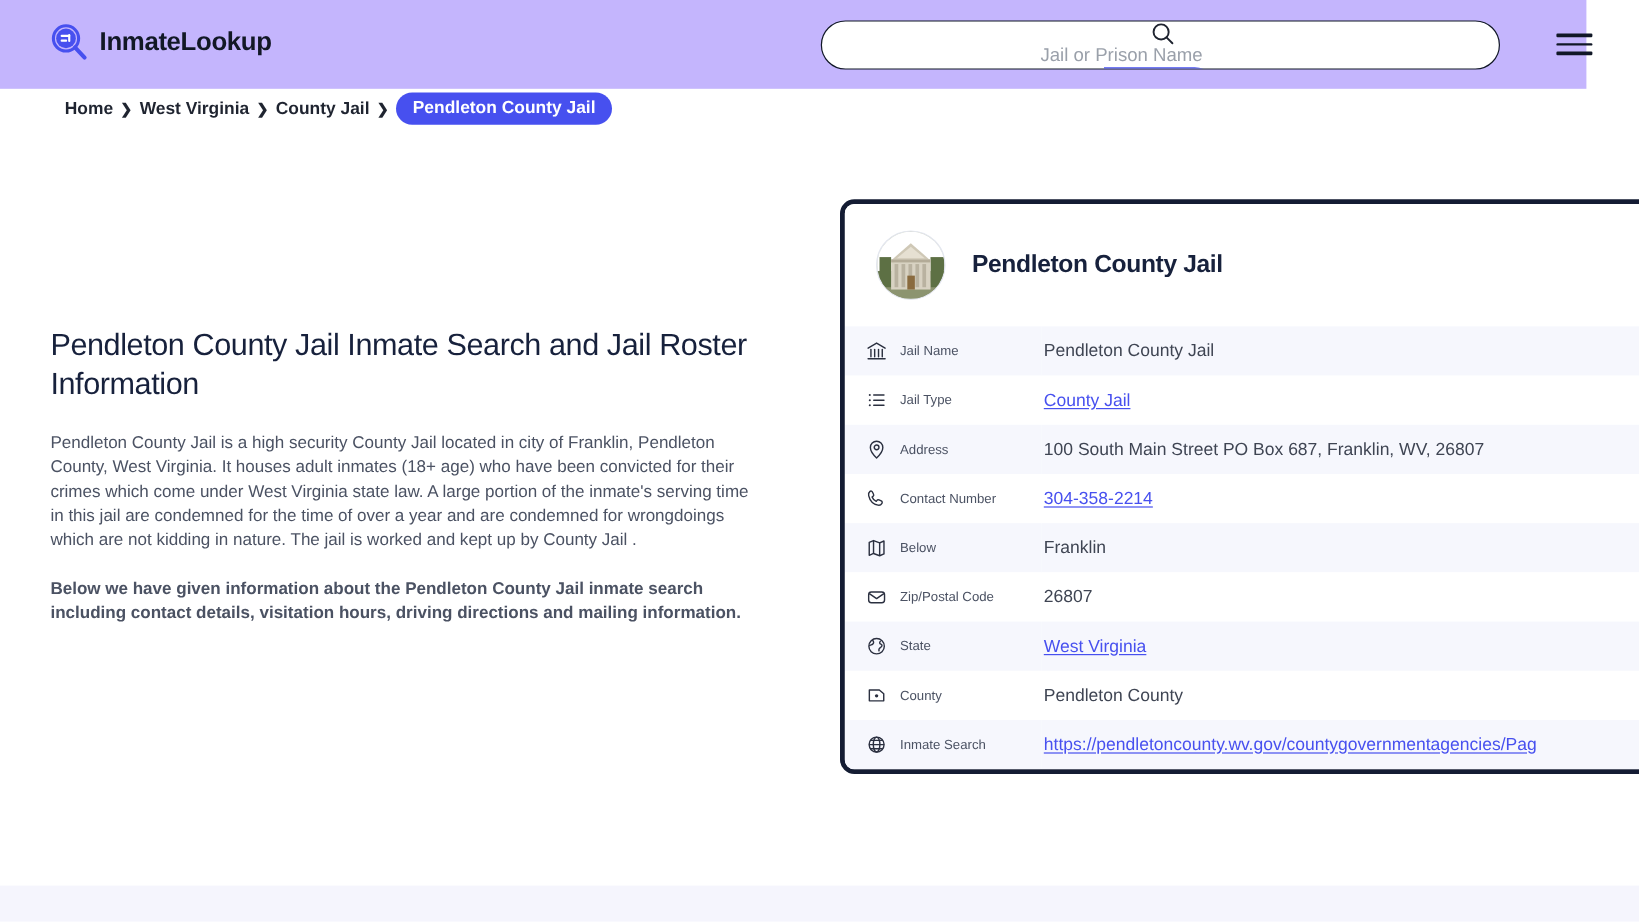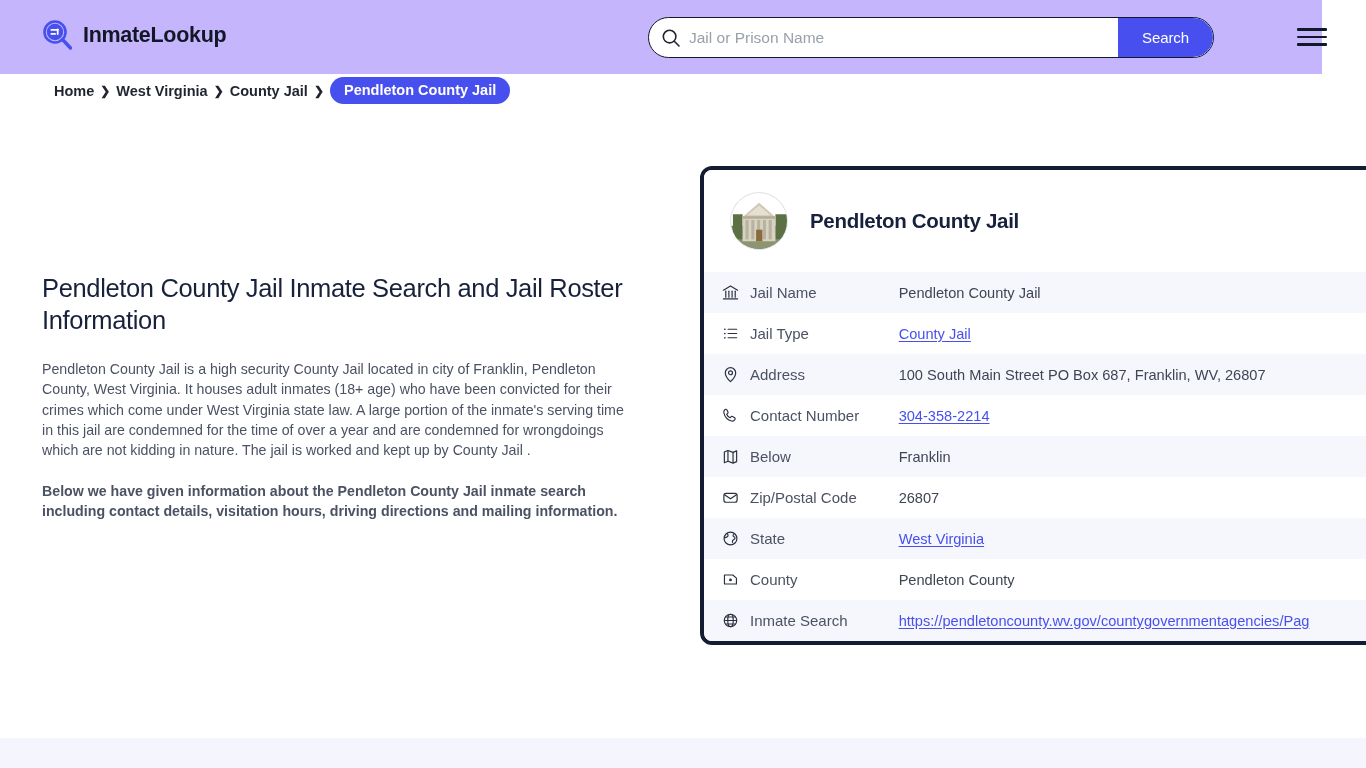--- a/index.html
+++ b/index.html
@@ -35,30 +35,31 @@
   .brand-text {
     font-size: 21.5px;
     font-weight: 700;
     color: #121826;
     letter-spacing: -0.3px;
     line-height: 1;
   }
 
   .search-wrap {
     position: absolute;
-    left: 648px;
+    left: 684px;
     top: 17px;
     width: 566px;
     height: 41px;
     border: 1.6px solid #111827;
     border-radius: 21px;
     background: #ffffff;
     display: flex;
     align-items: center;
     overflow: hidden;
+    flex-direction: column;
   }
   .search-icon-box {
     width: 40px;
     display: flex;
     align-items: center;
     justify-content: center;
     flex: 0 0 auto;
     padding-left: 4px;
   }
   .search-input {
@@ -207,21 +208,21 @@
   .info-row.odd  { background: #f6f7fd; }
   .info-row.even { background: #ffffff; }
 
   .cell-icon {
     width: 46px;
     padding-left: 18px;
     vertical-align: middle;
   }
   .cell-icon svg { display: block; }
   .cell-label {
-    font-size: 15px;
+    font-size: 11px;
     color: #4b5263;
     white-space: nowrap;
     padding-right: 12px;
     vertical-align: middle;
   }
   .cell-value {
     font-size: 14.6px;
     color: #3f4553;
     vertical-align: middle;
     white-space: nowrap;

